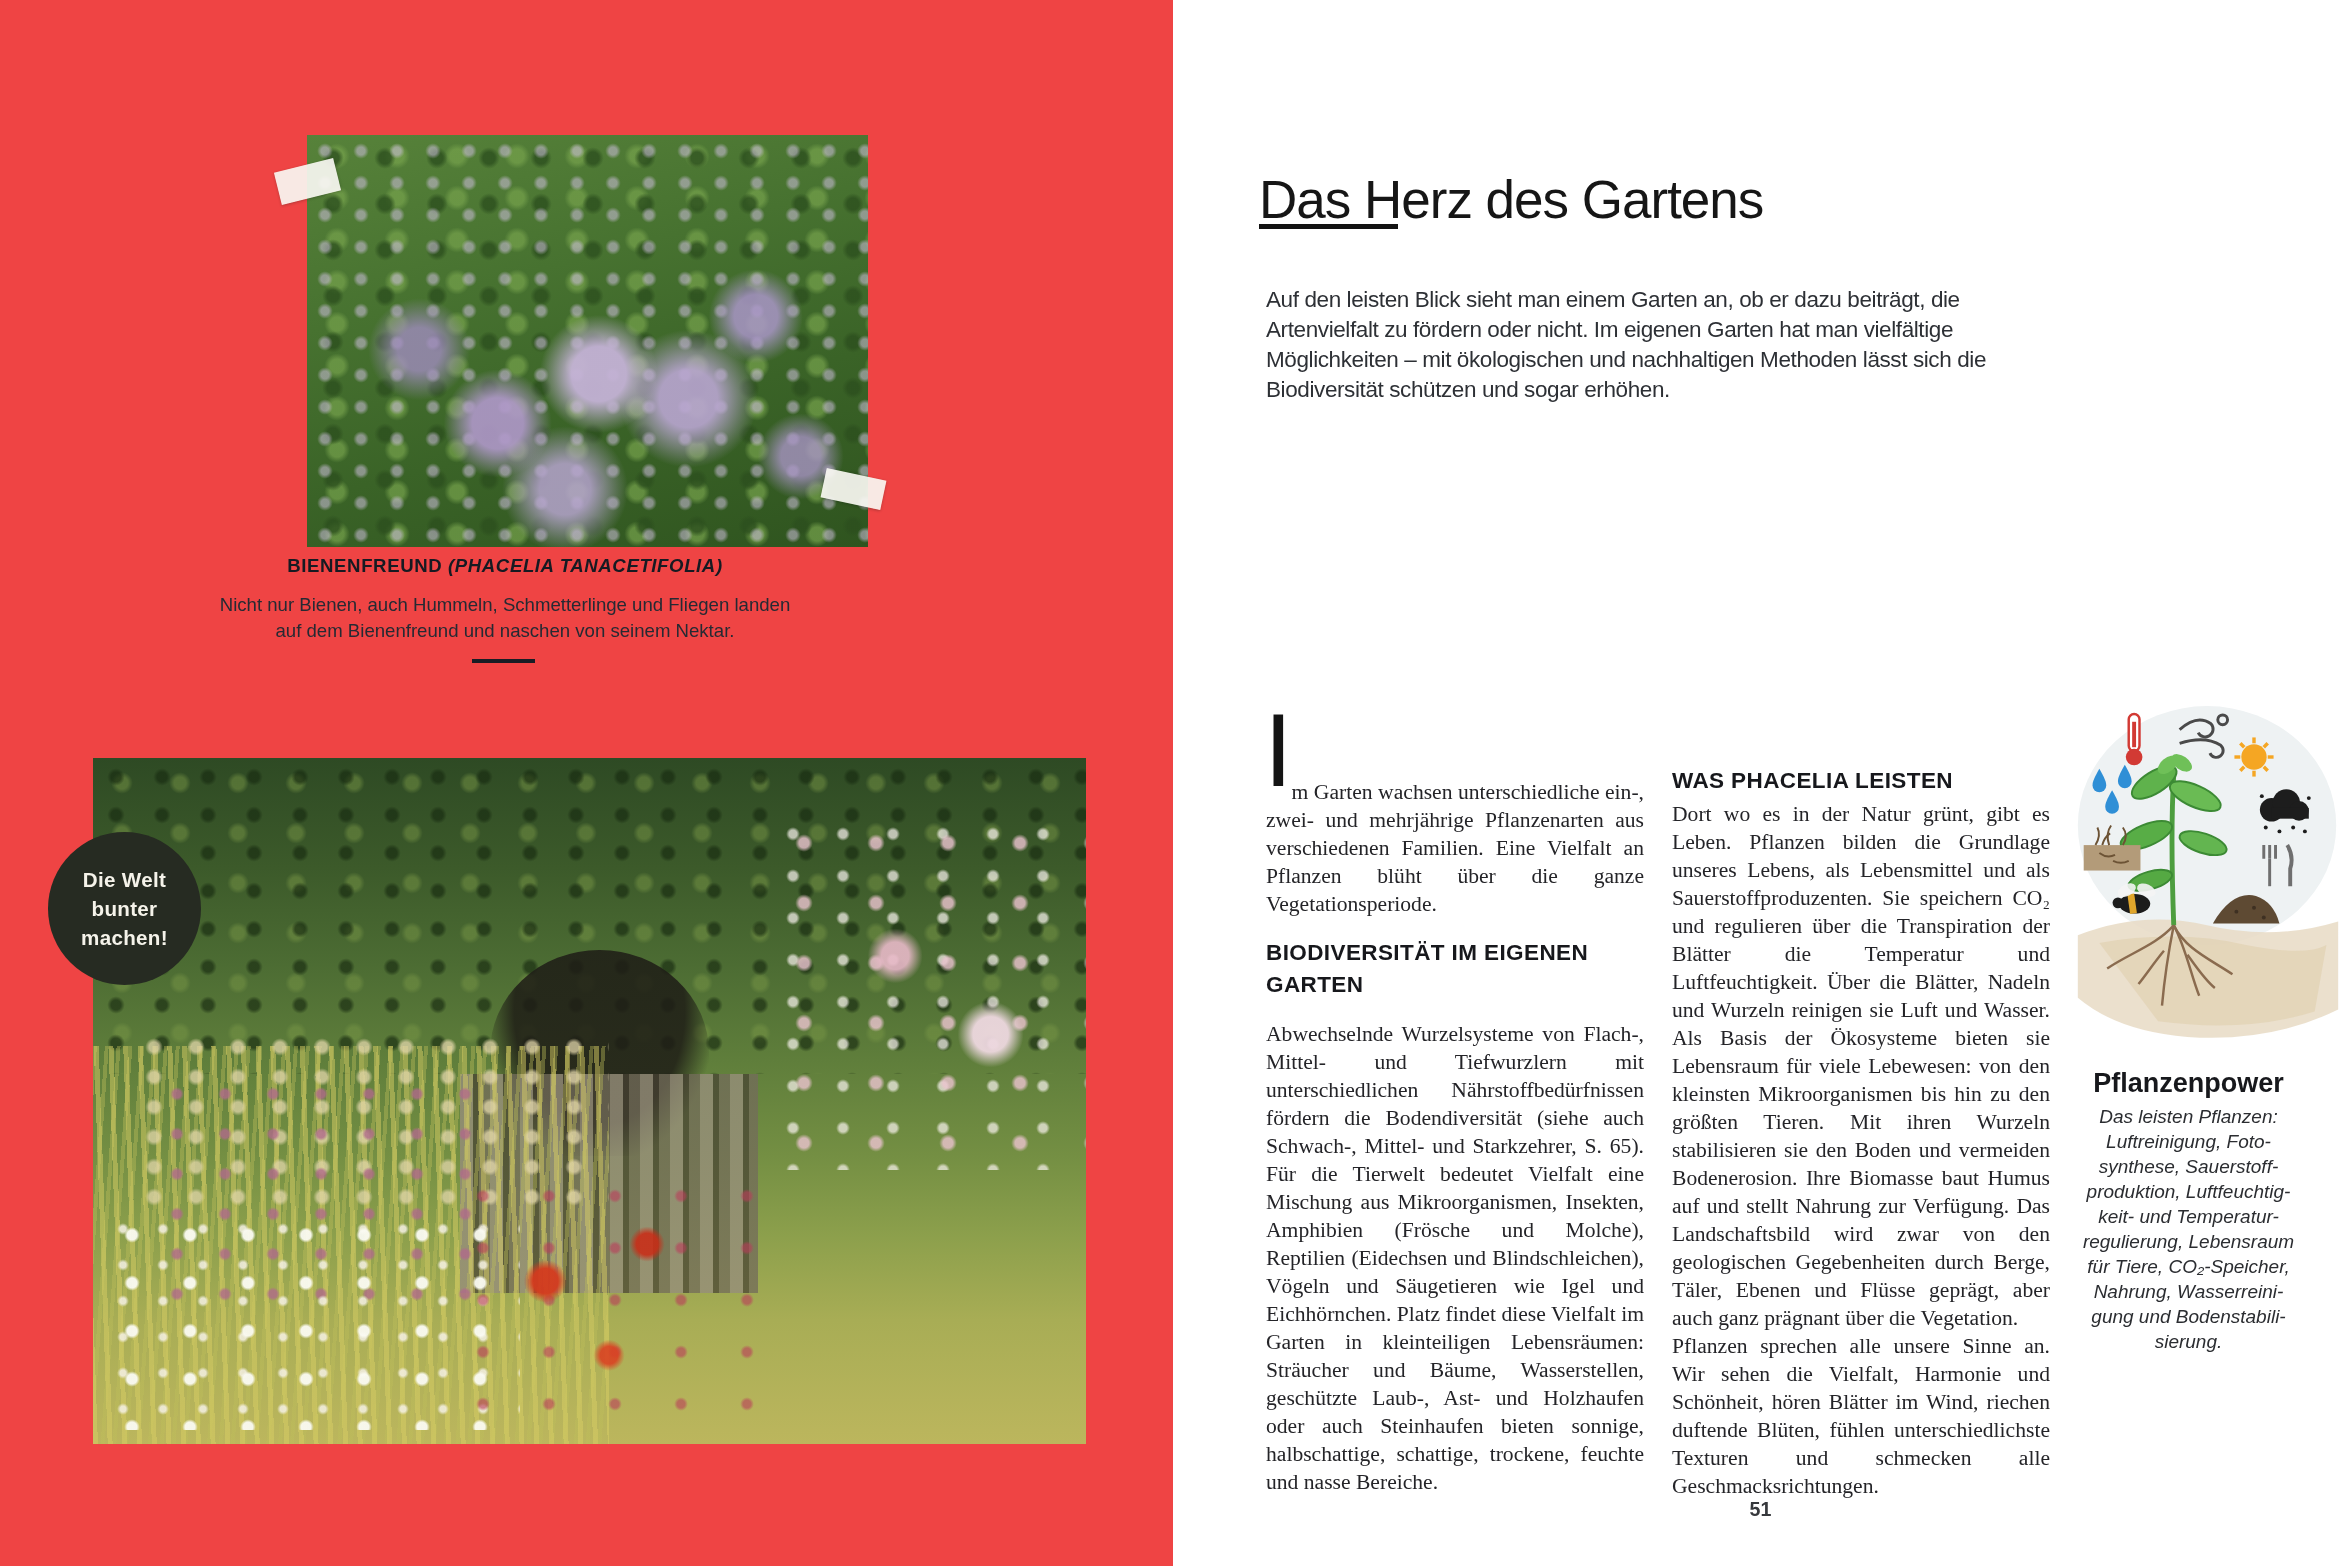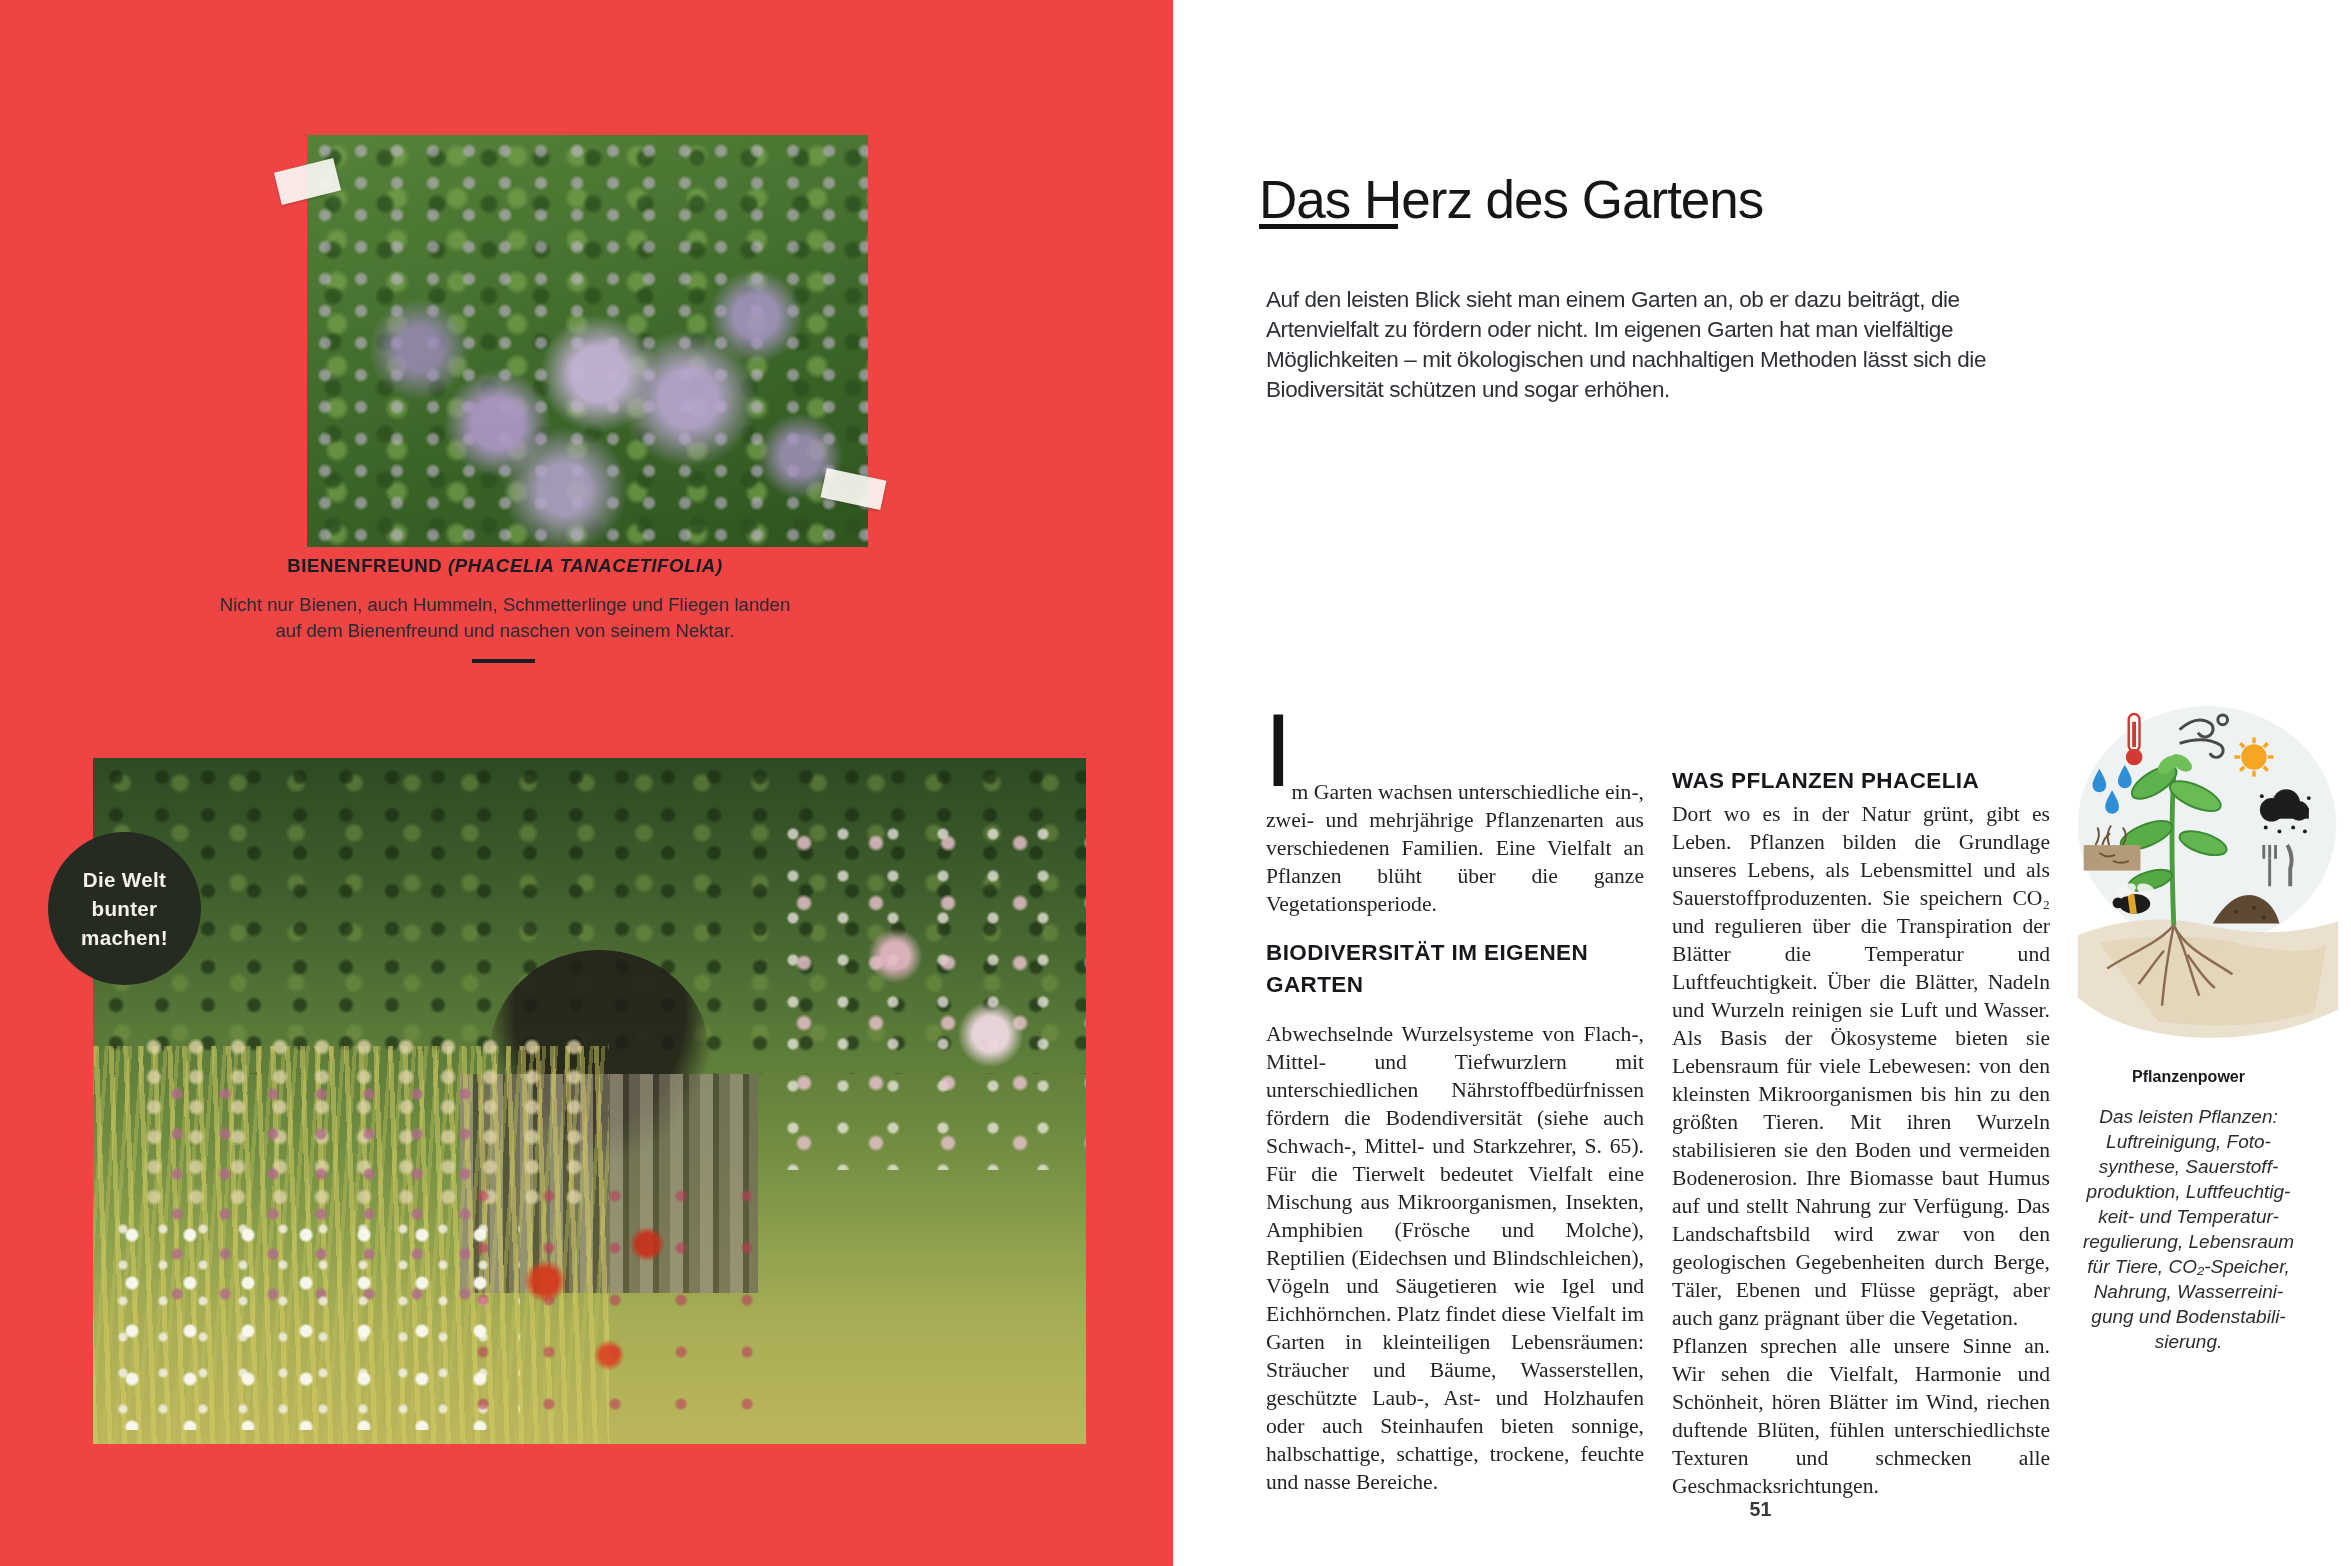--- a/index.html
+++ b/index.html
@@ -89,21 +89,21 @@
 
   .serif{font-family:"Liberation Serif",serif;font-size:21.6px;line-height:28px;color:#242428;
     text-align:justify;hyphens:auto;margin-top:20px;-webkit-hyphens:auto;}
   .colhead{font-size:22.5px;line-height:32px;font-weight:bold;letter-spacing:0.4px;color:#17181c;}
   .col1{left:1266px;width:378px;}
   .col2{left:1672px;width:378px;}
   .dropcap{left:1264px;top:713px;font-size:103px;line-height:76px;color:#141414;font-weight:400;}
   .p-indent{text-indent:25.5px;}
   .para{margin:0;}
 
-  .sidebar-head{left:2049px;top:1068px;width:279px;text-align:center;font-weight:bold;font-size:16px;color:#17181c;}
+  .sidebar-head{left:2049px;top:1068px;width:279px;text-align:center;font-weight:bold;font-size:27px;color:#17181c;}
   .sidebar-text{left:2049px;top:1104px;width:279px;text-align:center;font-size:19px;line-height:25px;color:#2b2d31;font-style:italic;}
   .pagenum{left:1737px;top:1498px;width:47px;text-align:center;font-size:19.6px;font-weight:bold;color:#36383c;}
 
   .illustration{left:2070px;top:698px;}
 </style>
 </head>
 <body>
 
 <div class="abs left-page">
 
@@ -148,21 +148,21 @@
     <div class="tl">Artenvielfalt zu fördern oder nicht. Im eigenen Garten hat man vielfältige</div>
     <div class="tl">Möglichkeiten – mit ökologischen und nachhaltigen Methoden lässt sich die</div>
     <div class="tl">Biodiversität schützen und sogar erhöhen.</div>
   </div>
 
 <span class="abs dropcap">I</span>
 <div class="abs serif col1 p-indent" style="top:758px;">m Garten wachsen unterschiedliche ein-, zwei- und mehrjährige Pflanzenarten aus verschiedenen Familien. Eine Vielfalt an Pflanzen blüht über die ganze Vegetationsperiode.</div>
 <div class="abs colhead col1" style="top:937px;">BIODIVERSITÄT IM EIGENEN GARTEN</div>
 <div class="abs serif col1" style="top:1000px;">Abwechselnde Wurzelsysteme von Flach-, Mittel- und Tiefwurzlern mit unterschiedlichen Nährstoffbedürfnissen fördern die Bodendiversität (siehe auch Schwach-, Mittel- und Starkzehrer, S. 65). Für die Tierwelt bedeutet Vielfalt eine Mischung aus Mikroorganismen, Insekten, Amphibien (Frösche und Molche), Reptilien (Eidechsen und Blindschleichen), Vögeln und Säugetieren wie Igel und Eichhörnchen. Platz findet diese Vielfalt im Garten in kleinteiligen Lebensräumen: Sträucher und Bäume, Wasserstellen, geschützte Laub-, Ast- und Holzhaufen oder auch Steinhaufen bieten sonnige, halbschattige, schattige, trockene, feuchte und nasse Bereiche.</div>
 
-<div class="abs colhead col2" style="top:765px;">WAS PFLANZEN PHACELIA</div>
+<div class="abs colhead col2" style="top:765px;">WAS PHACELIA LEISTEN</div>
 <div class="abs col2" style="top:800px;">
   <p class="serif para">Dort wo es in der Natur grünt, gibt es Leben. Pflanzen bilden die Grundlage unseres Lebens, als Lebensmittel und als Sauerstoffproduzenten. Sie speichern CO₂ und regulieren über die Transpiration der Blätter die Temperatur und Luftfeuchtigkeit. Über die Blätter, Nadeln und Wurzeln reinigen sie Luft und Wasser. Als Basis der Ökosysteme bieten sie Lebensraum für viele Lebewesen: von den kleinsten Mikroorganismen bis hin zu den größten Tieren. Mit ihren Wurzeln stabilisieren sie den Boden und vermeiden Bodenerosion. Ihre Biomasse baut Humus auf und stellt Nahrung zur Verfügung. Das Landschaftsbild wird zwar von den geologischen Gegebenheiten durch Berge, Täler, Ebenen und Flüsse geprägt, aber auch ganz prägnant über die Vegetation.</p>
   <p class="serif para">Pflanzen sprechen alle unsere Sinne an. Wir sehen die Vielfalt, Harmonie und Schönheit, hören Blätter im Wind, riechen duftende Blüten, fühlen unterschiedlichste Texturen und schmecken alle Geschmacksrichtungen.</p>
 </div>
 
 <svg class="abs illustration" width="276" height="349" viewBox="0 0 282 356">
   <g>
     <ellipse cx="140" cy="130" rx="132" ry="122" fill="#eef2f3"></ellipse>
     <path d="M8,242 Q75,216 140,232 Q208,248 274,228 L274,318 Q205,352 120,346 Q48,340 8,306 Z" fill="#e7dbc4" opacity="0.85"></path>
     <path d="M30,250 Q110,236 180,252 Q240,264 262,252 L250,320 Q180,342 90,330 Z" fill="#dfcfae" opacity="0.6"></path>

